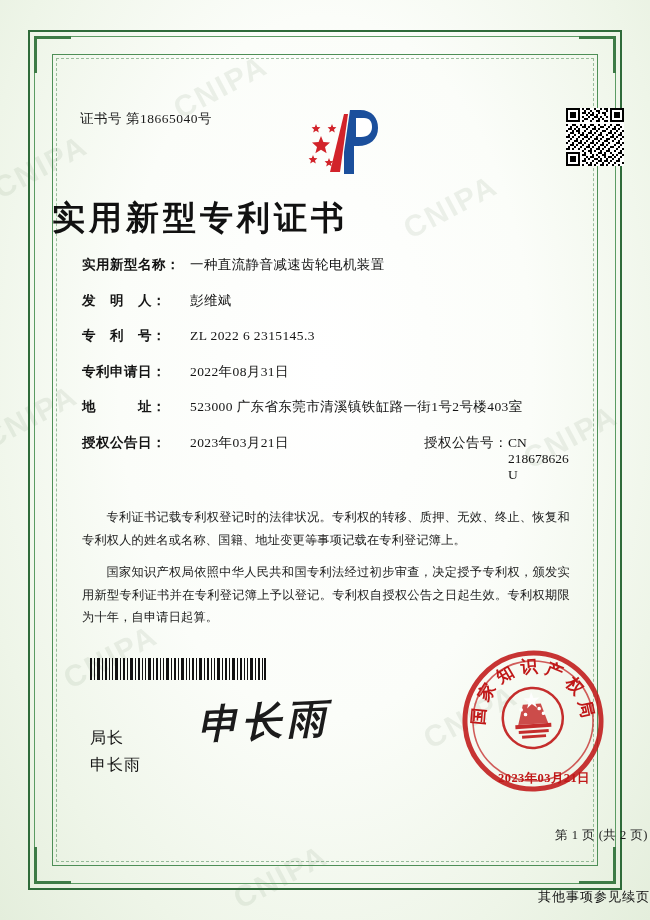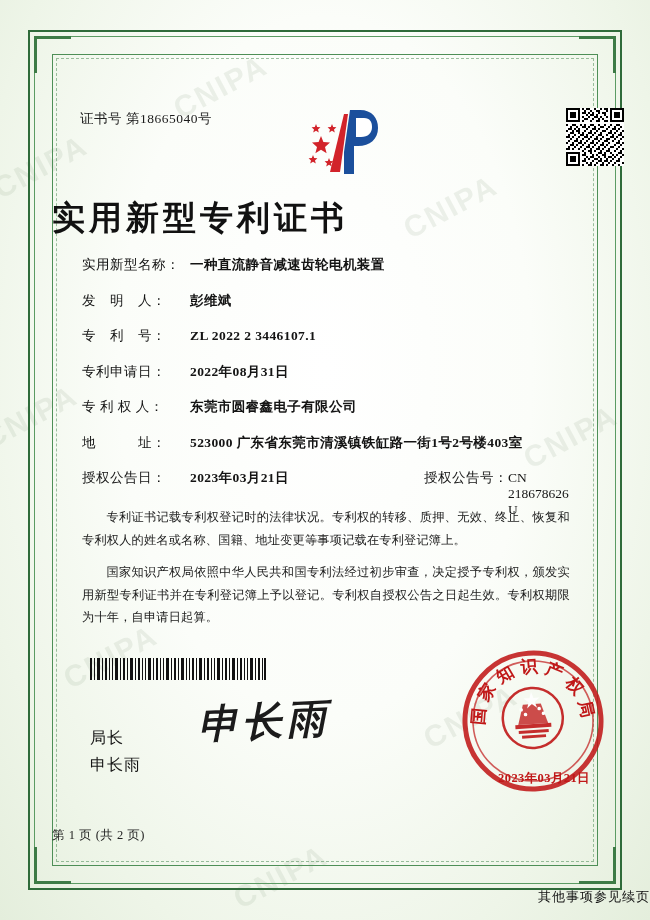--- a/index.html
+++ b/index.html
@@ -134,25 +134,25 @@
     display: flex;
     align-items: baseline;
     margin-bottom: 17.5px;
     font-size: 13.5px;
     color: #141414;
   }
   .field-label {
     width: 108px;
     flex: 0 0 108px;
     letter-spacing: 0.5px;
+    font-weight: bold;
   }
   .field-value {
     flex: 1 1 auto;
     letter-spacing: 0.4px;
-    font-weight: bold;
   }
   .field-row.dual .field-value { flex: 0 0 210px; }
   .field-row.dual .field-label2 {
     flex: 0 0 108px;
     letter-spacing: 0.5px;
     text-align: right;
   }
   .field-row.dual .field-value2 { flex: 1 1 auto; }
 
   .paras {
@@ -220,21 +220,21 @@
     font-size: 12.5px;
     font-weight: bold;
     letter-spacing: 0.4px;
   }
 
   .page-no {
     position: absolute;
     bottom: 22px;
     left: 0;
     width: 100%;
-    text-align: left;
+    text-align: right;
     font-size: 12.5px;
     color: #1c1c1c;
     letter-spacing: 0.5px;
   }
 
   .footnote {
     position: absolute;
     bottom: 14px;
     left: 0;
     width: 100%;
@@ -522,32 +522,28 @@
         <div class="field-value">一种直流静音减速齿轮电机装置</div>
       </div>
 
       <div class="field-row">
         <div class="field-label">发　明　人：</div>
         <div class="field-value">彭维斌</div>
       </div>
 
       <div class="field-row">
         <div class="field-label">专　利　号：</div>
-        <div class="field-value">ZL 2022 2 3446107.1</div>
+        <div class="field-value">ZL 2022 6 2315145.3</div>
       </div>
 
       <div class="field-row">
         <div class="field-label">专利申请日：</div>
         <div class="field-value">2022年08月31日</div>
       </div>
 
-      <div class="field-row">
-        <div class="field-label">专 利 权 人：</div>
-        <div class="field-value">东莞市圆睿鑫电子有限公司</div>
-      </div>
 
       <div class="field-row">
         <div class="field-label">地　　　址：</div>
         <div class="field-value">523000 广东省东莞市清溪镇铁缸路一街1号2号楼403室</div>
       </div>
 
       <div class="field-row dual">
         <div class="field-label">授权公告日：</div>
         <div class="field-value">2023年03月21日</div>
         <div class="field-label2">授权公告号：</div>

